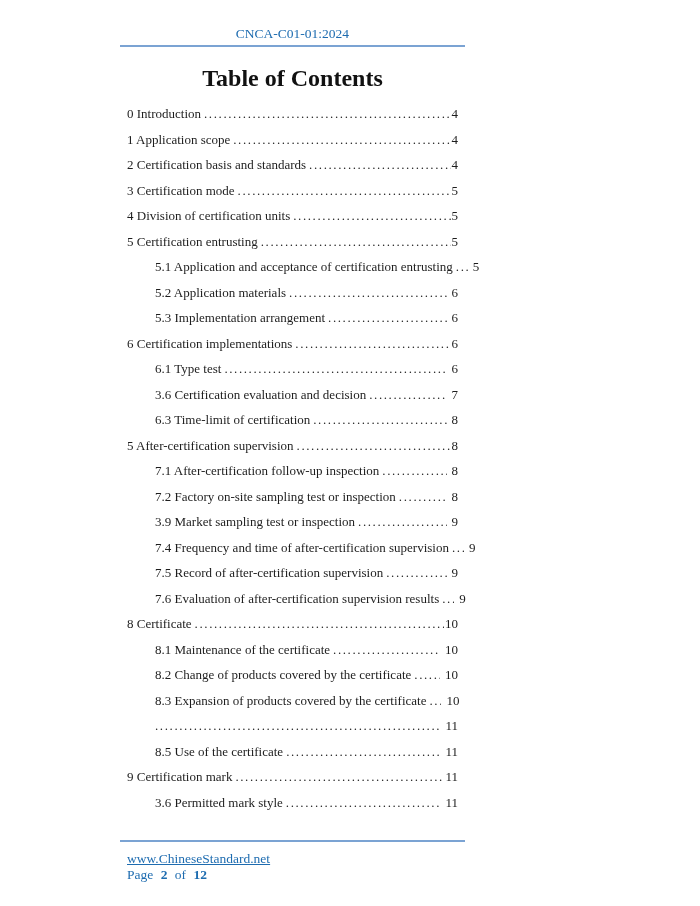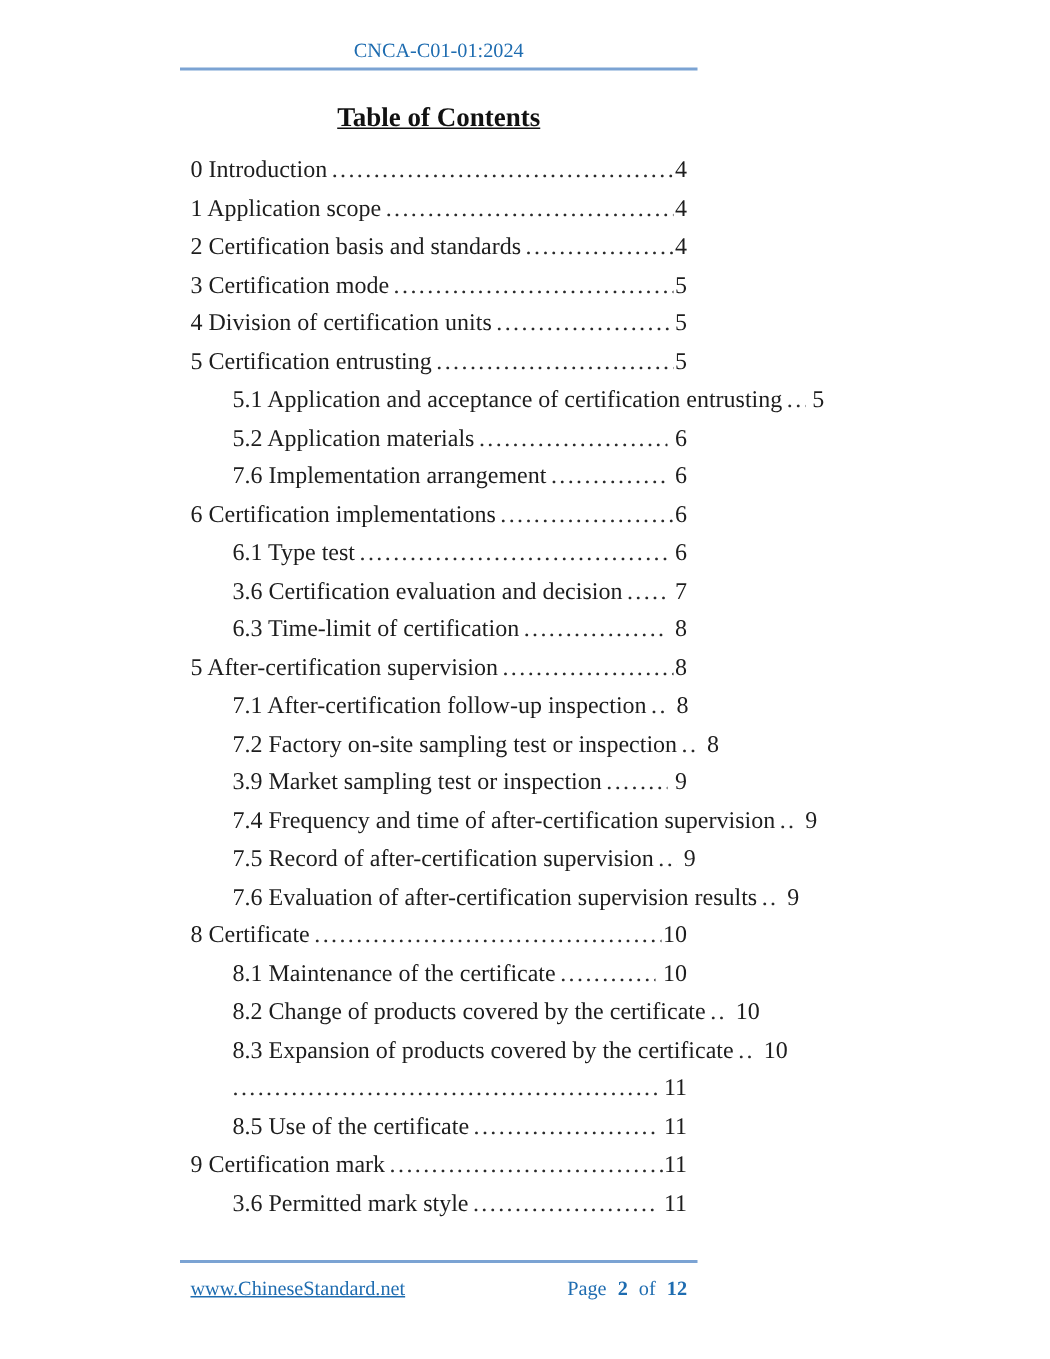--- a/index.html
+++ b/index.html
@@ -29,32 +29,31 @@
   .rule {
     height: 2px;
     background: var(--rule);
     margin: 0 120px;
   }
   .header-rule { margin-top: 4px; }
   
   .title {
     margin-top: 21px;
     text-align: center;
-    font-size: 18px;
+    font-size: 24px;
     font-weight: bold;
     line-height: 20px;
     color: #111111;
-    text-decoration: underline;
   }
   
   .toc { margin: 19px 127px 0 127px; }
   .toc-row {
     display: flex;
     align-items: baseline;
-    font-size: 16px;
+    font-size: 13px;
     line-height: 14px;
     margin-bottom: 11.5px;
     color: var(--ink);
   }
   .toc-row.level2 { padding-left: 28px; }
   .toc-label { white-space: nowrap; padding-right: 3px; }
   .toc-leader {
     flex: 1;
     overflow: hidden;
     white-space: nowrap;
@@ -71,20 +70,21 @@
     right: 0;
     top: 840px;
   }
   .footer-row {
     display: flex;
     justify-content: space-between;
     align-items: baseline;
     margin: 9px 127px 0 127px;
     font-size: 13.5px;
     color: var(--accent);
+    flex-direction: column;
   }
   .footer-link {
     color: var(--accent);
     text-decoration: underline;
     cursor: pointer;
   }
   .page-indicator { word-spacing: 4px; }
   .page-indicator b { font-weight: bold; }
 </style>
 </head>
@@ -134,21 +134,21 @@
     <span class="toc-label">5.1 Application and acceptance of certification entrusting</span>
     <span class="toc-leader">........................................................................................................................................................................................................</span>
     <span class="toc-page">5</span>
   </div>
       <div class="toc-row level2">
     <span class="toc-label">5.2 Application materials</span>
     <span class="toc-leader">........................................................................................................................................................................................................</span>
     <span class="toc-page">6</span>
   </div>
       <div class="toc-row level2">
-    <span class="toc-label">7.6 Implementation arrangement</span>
+    <span class="toc-label">5.3 Implementation arrangement</span>
     <span class="toc-leader">........................................................................................................................................................................................................</span>
     <span class="toc-page">6</span>
   </div>
       <div class="toc-row level1">
     <span class="toc-label">6 Certification implementations</span>
     <span class="toc-leader">........................................................................................................................................................................................................</span>
     <span class="toc-page">6</span>
   </div>
       <div class="toc-row level2">
     <span class="toc-label">6.1 Type test</span>

